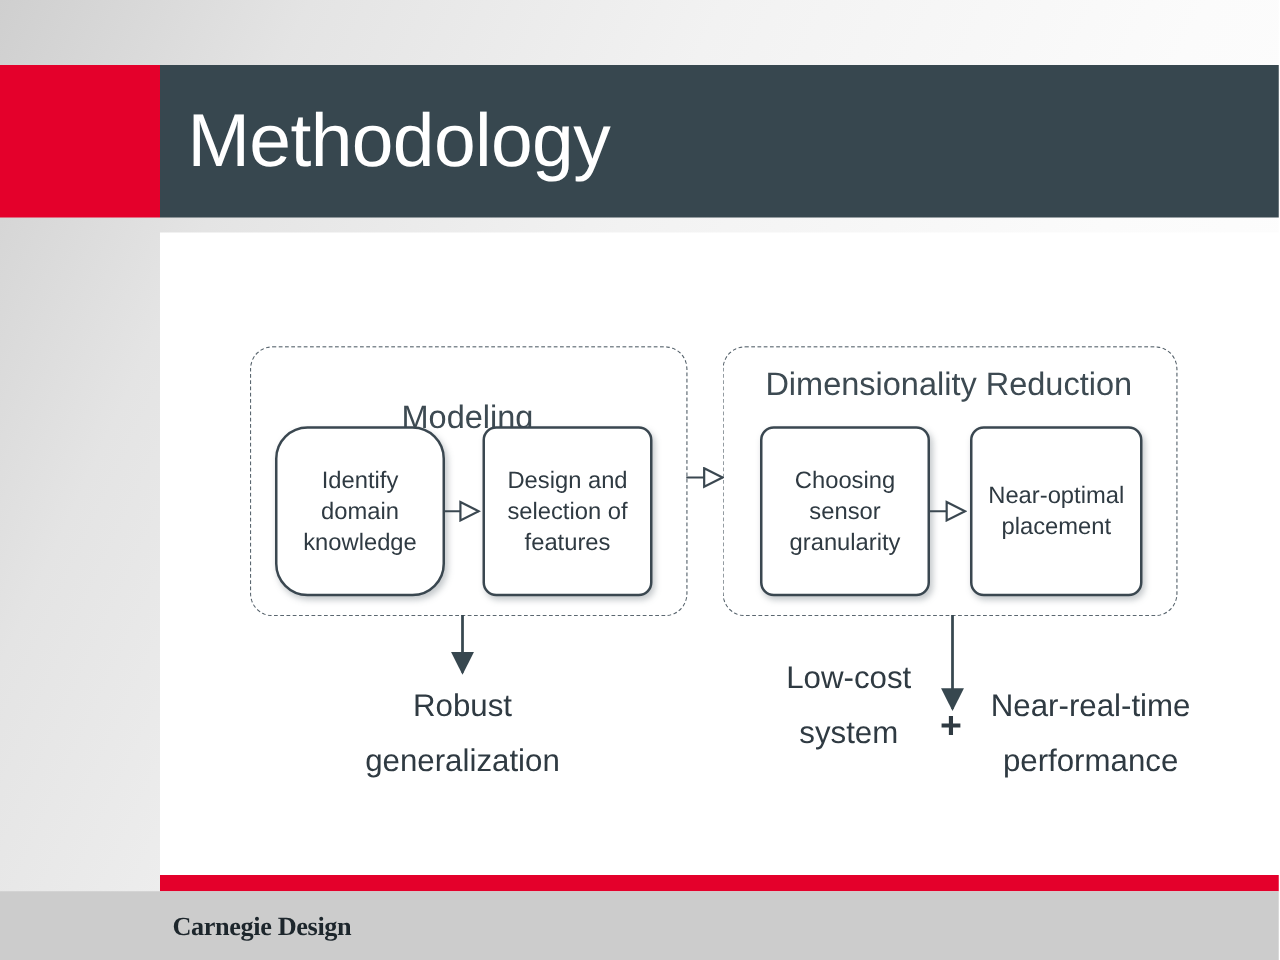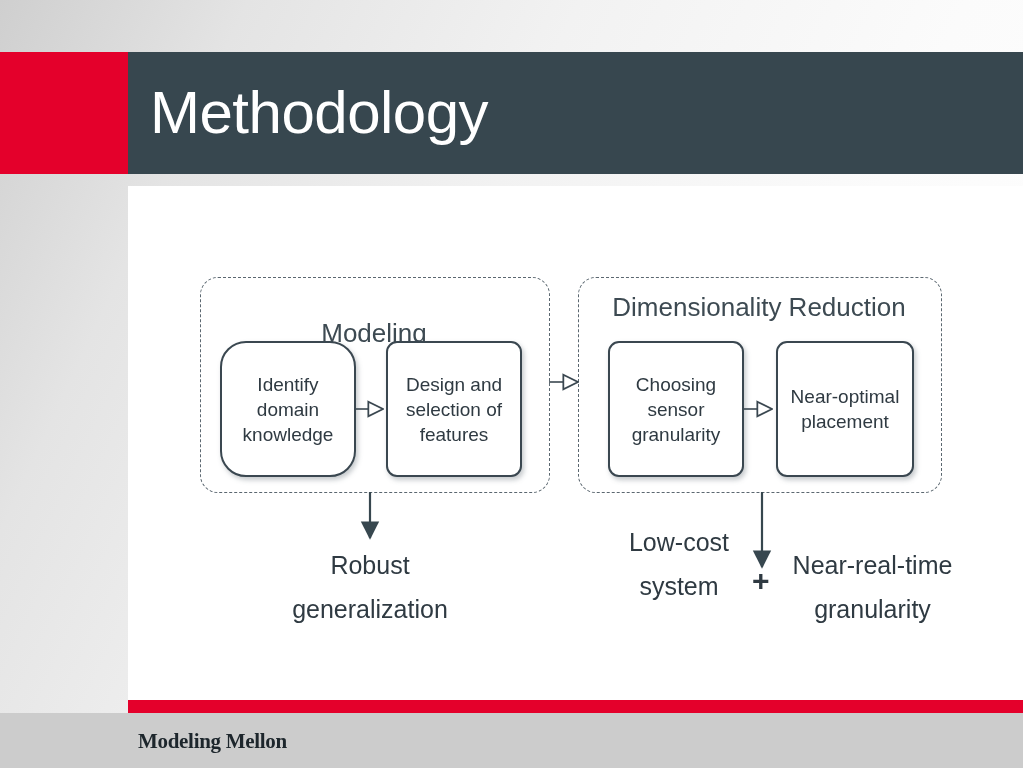--- a/index.html
+++ b/index.html
@@ -228,21 +228,21 @@
 
     <div class="outcome-label" style="left:250px; top:543px; width:240px;">Robust
 generalization</div>
 
     <div class="outcome-label" style="left:600px; top:520px; width:158px;">Low-cost
 system</div>
 
     <div class="plus-sign" style="left:752px; top:566px;">+</div>
 
     <div class="outcome-label" style="left:775px; top:543px; width:195px;">Near-real-time
-granularity</div>
+performance</div>
 
   </div>
 
   <div id="footer-rule"></div>
   <div id="footer-strip"></div>
-  <div id="footer-logo">Modeling Mellon</div>
+  <div id="footer-logo">Carnegie Design</div>
 
 </div>
 
 </body></html>

